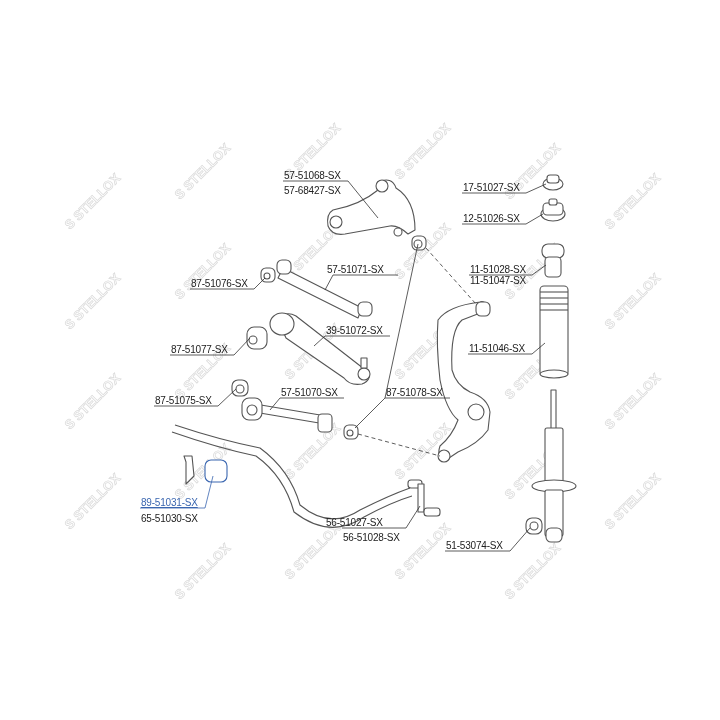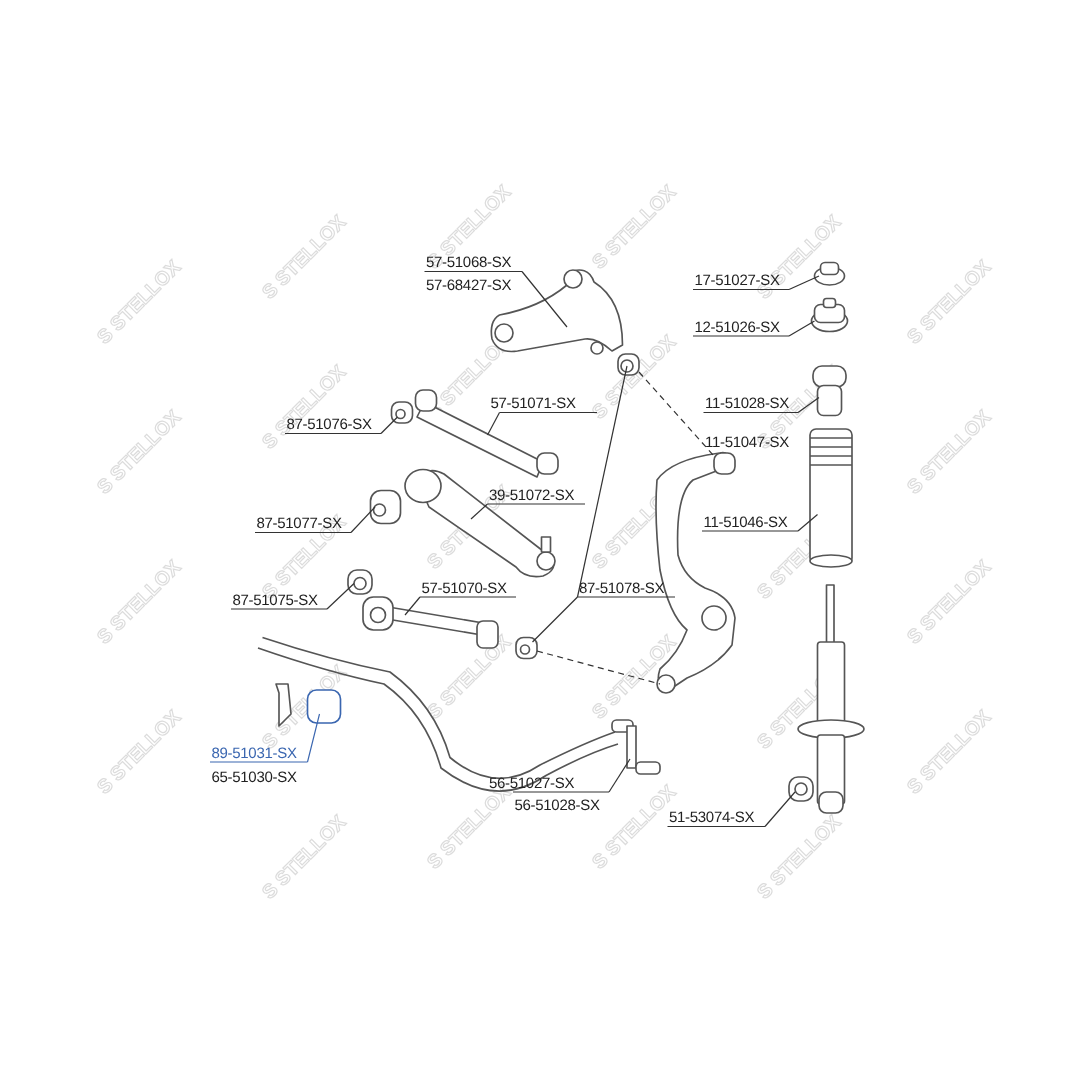--- a/index.html
+++ b/index.html
@@ -1,19 +1,19 @@
 <!DOCTYPE html>
 <html><head>
 <meta charset="utf-8">
 <style>
   html,body{margin:0;padding:0;background:#fff;}
   body{width:720px;height:720px;position:relative;overflow:hidden;font-family:"Liberation Sans",sans-serif;}
   #canvas{position:absolute;left:0;top:0;width:720px;height:720px;}
   .lbl{position:absolute;font-size:10px;color:#222;white-space:nowrap;line-height:12px;letter-spacing:-0.2px;}
-  .lbl.hl{color:#3a66b0;}
+  .lbl.hl{color:#3a66b0;text-decoration:underline;}
   svg text{font-family:"Liberation Sans",sans-serif;}
 </style>
 </head>
 <body>
 
 <svg id="canvas" width="720" height="720" viewBox="0 0 720 720">
   <defs>
     <g id="wm">
       <text x="0" y="0" font-size="13" font-weight="bold" fill="none" stroke="#d8d8d8" stroke-width="0.8" transform="rotate(-45)">S STELLOX</text>
     </g>
@@ -200,21 +200,21 @@
 </svg>
 
 <div id="labels">
   <div class="lbl" style="left:284px;top:170px">57-51068-SX</div>
   <div class="lbl" style="left:284px;top:185px">57-68427-SX</div>
   <div class="lbl" style="left:463px;top:182px">17-51027-SX</div>
   <div class="lbl" style="left:463px;top:213px">12-51026-SX</div>
   <div class="lbl" style="left:327px;top:264px">57-51071-SX</div>
   <div class="lbl" style="left:191px;top:278px">87-51076-SX</div>
   <div class="lbl" style="left:470px;top:264px">11-51028-SX</div>
-  <div class="lbl" style="left:470px;top:290px">11-51047-SX</div>
+  <div class="lbl" style="left:470px;top:275px">11-51047-SX</div>
   <div class="lbl" style="left:326px;top:325px">39-51072-SX</div>
   <div class="lbl" style="left:171px;top:344px">87-51077-SX</div>
   <div class="lbl" style="left:469px;top:343px">11-51046-SX</div>
   <div class="lbl" style="left:155px;top:395px">87-51075-SX</div>
   <div class="lbl" style="left:281px;top:387px">57-51070-SX</div>
   <div class="lbl" style="left:386px;top:387px">87-51078-SX</div>
   <div class="lbl hl" style="left:141px;top:497px">89-51031-SX</div>
   <div class="lbl" style="left:141px;top:513px">65-51030-SX</div>
   <div class="lbl" style="left:326px;top:517px">56-51027-SX</div>
   <div class="lbl" style="left:343px;top:532px">56-51028-SX</div>

